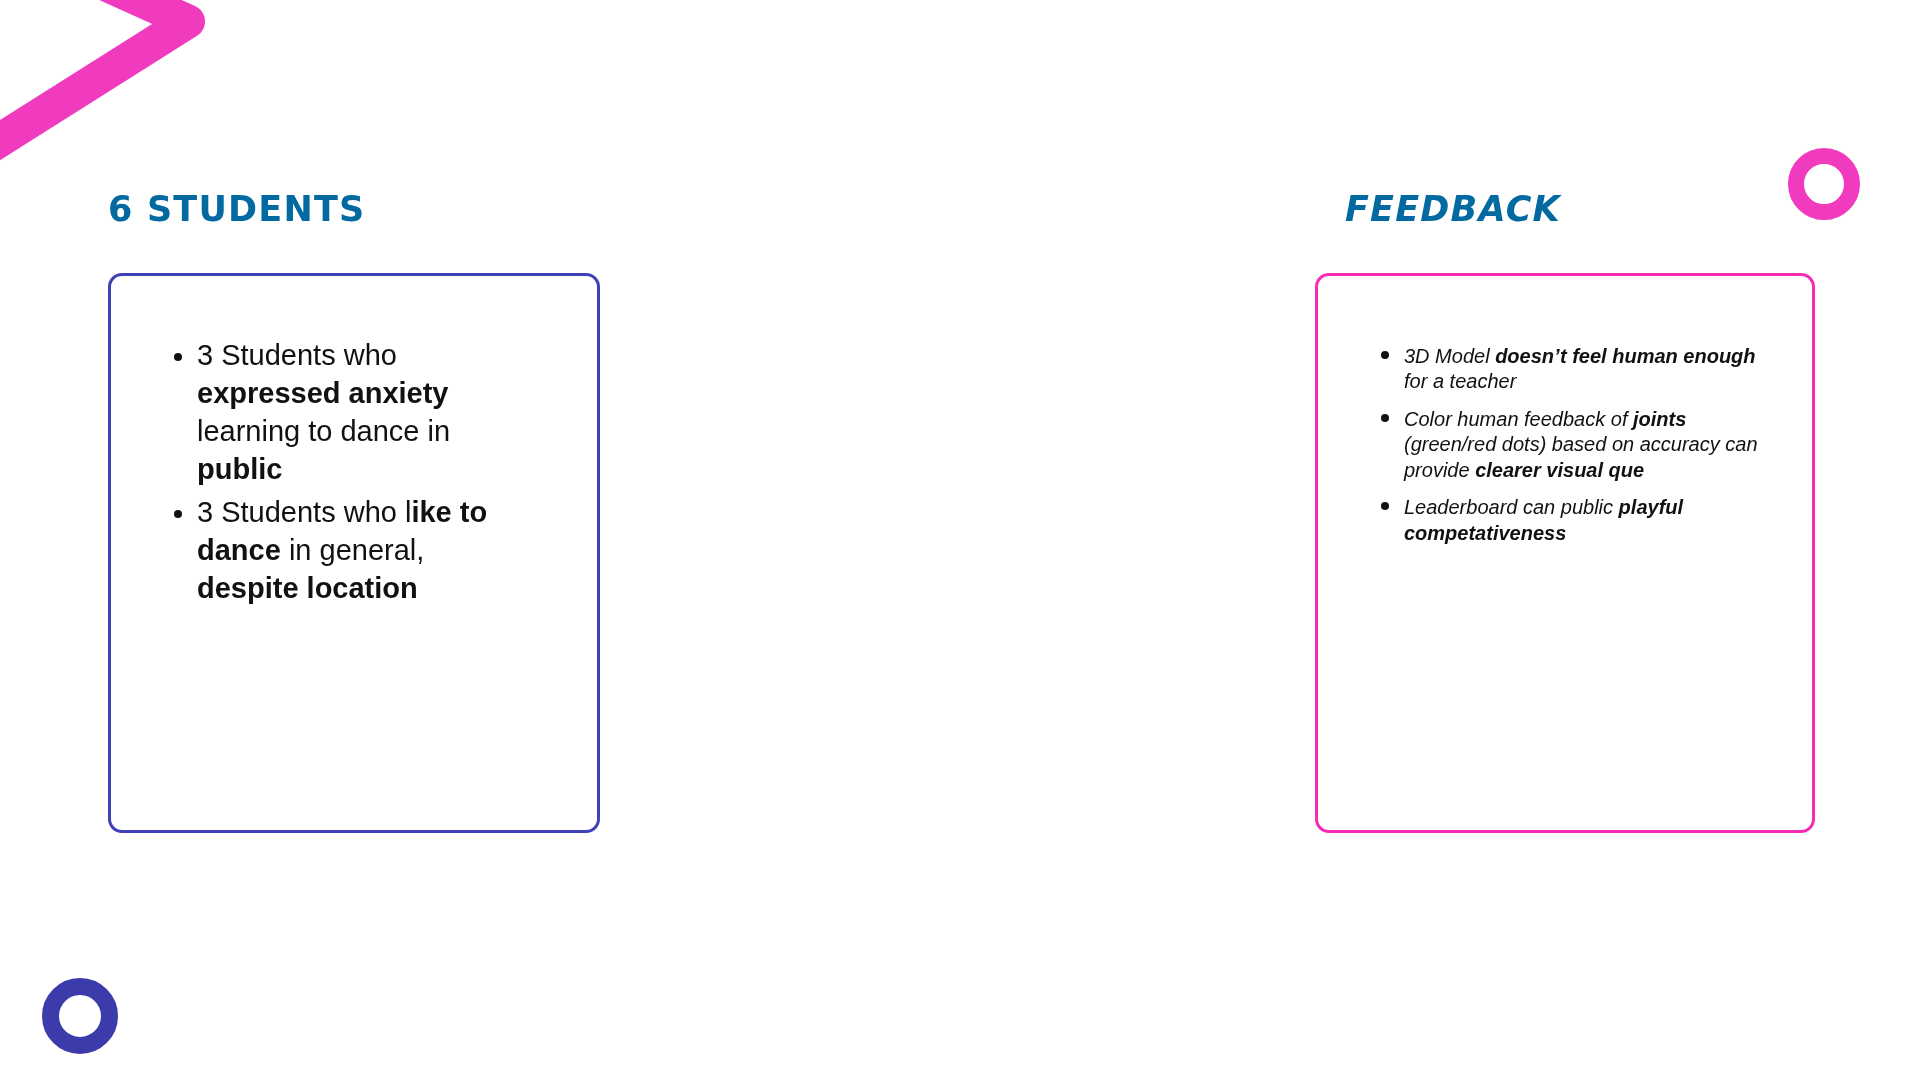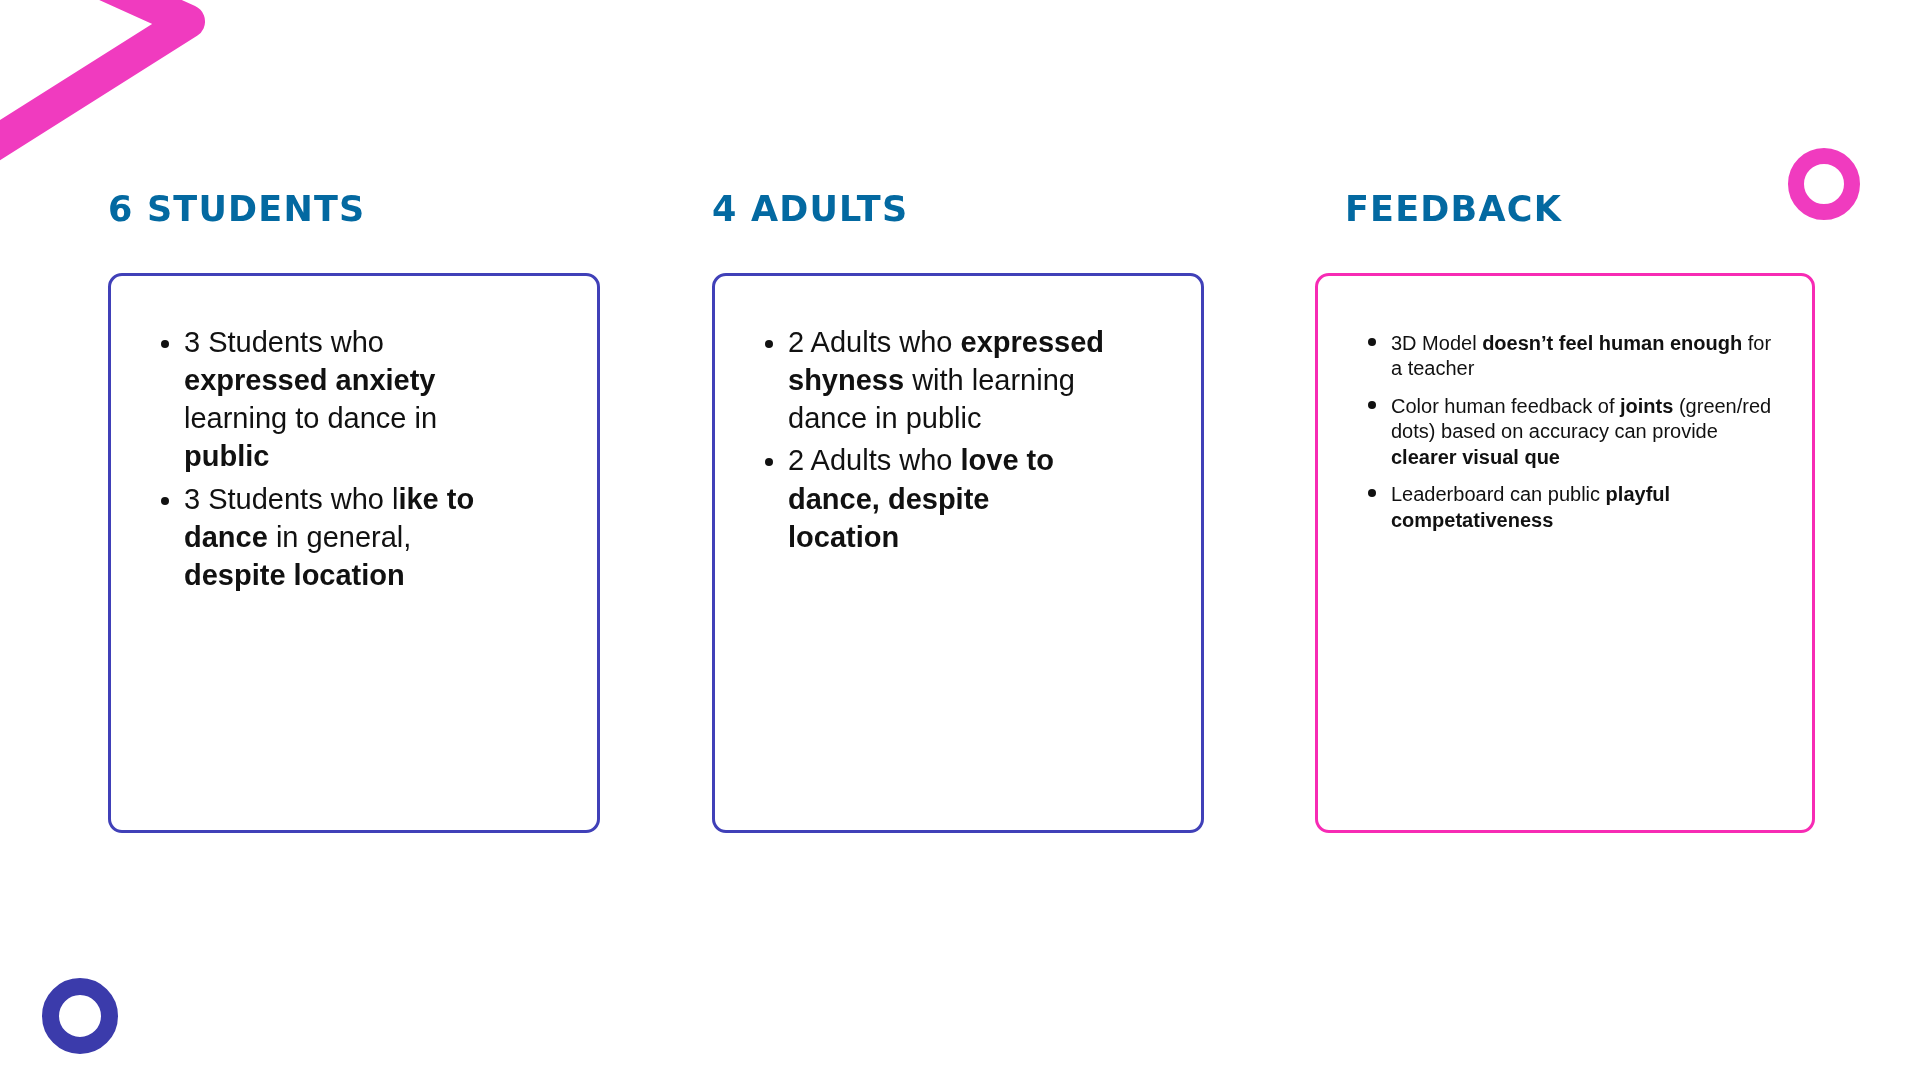--- a/index.html
+++ b/index.html
@@ -53,21 +53,21 @@
     width: 1920px;
     height: 1080px;
   }
 
   .col {
     position: absolute;
     top: 190px;
   }
   .col-0 { left: 108px;  width: 500px; }
   .col-1 { left = 0; left: 712px; width: 500px; }
-  .col-2 { left: 1315px; width: 500px; }
+  .col-2 { left: 1315px; width: 500px; font-style: italic; }
 
   .col-title {
     font-family: "DejaVu Sans", sans-serif;
     font-weight: bold;
     font-size: 35px;
     letter-spacing: 1.2px;
     color: #0369a1;
     line-height: 1.1;
     margin: 0 0 44px 0;
     white-space: nowrap;
@@ -81,21 +81,21 @@
     border-radius: 14px;
     background: #ffffff;
     width: 492px;
     height: 560px;
     padding: 46px 26px 26px 26px;
   }
   .card-blue { border: 3px solid #4040b8; }
   .card-pink { border: 3px solid #f72bb4; width: 500px; }
 
   .bullets {
-    margin: 1px;
+    margin: 14px;
     padding: 0 0 0 46px;
     list-style: disc;
   }
   .bullets li {
     font-family: "Liberation Sans", sans-serif;
     font-size: 29px;
     line-height: 1.32;
     color: #111111;
     margin: 0 0 4px 0;
   }
@@ -124,29 +124,20 @@
   <div class="col col-0">
     <h2 class="col-title">6 STUDENTS</h2>
     <div class="card card-blue" style="border-color: rgb(64, 64, 184);">
       <ul class="bullets">
           <li><span>3 Students who </span><b>expressed anxiety</b><span> learning to dance in </span><b>public</b></li>
           <li><span>3 Students who l</span><b>ike to dance</b><span> in general, </span><b>despite location</b></li>
         </ul>
     </div>
   </div>
 
-  <div class="col col-1">
-    <h2 class="col-title">4 ADULTS</h2>
-    <div class="card card-blue" style="border-color: rgb(64, 64, 184);">
-      <ul class="bullets">
-          <li><span>2 Adults who </span><b>expressed shyness</b><span> with learning dance in public</span></li>
-          <li><span>2 Adults who </span><b>love to dance, despite location</b></li>
-        </ul>
-    </div>
-  </div>
 
   <div class="col col-2">
     <h2 class="col-title">FEEDBACK</h2>
     <div class="card card-pink" style="border-color: rgb(247, 43, 180);">
       <ul class="bullets">
           <li><span>3D Model </span><b>doesn’t feel human enough</b><span> for a teacher</span></li>
           <li><span>Color human feedback of </span><b>joints</b><span> (green/red dots) based on accuracy can provide </span><b>clearer visual que</b></li>
           <li><span>Leaderboard can public </span><b>playful competativeness</b></li>
         </ul>
     </div>

